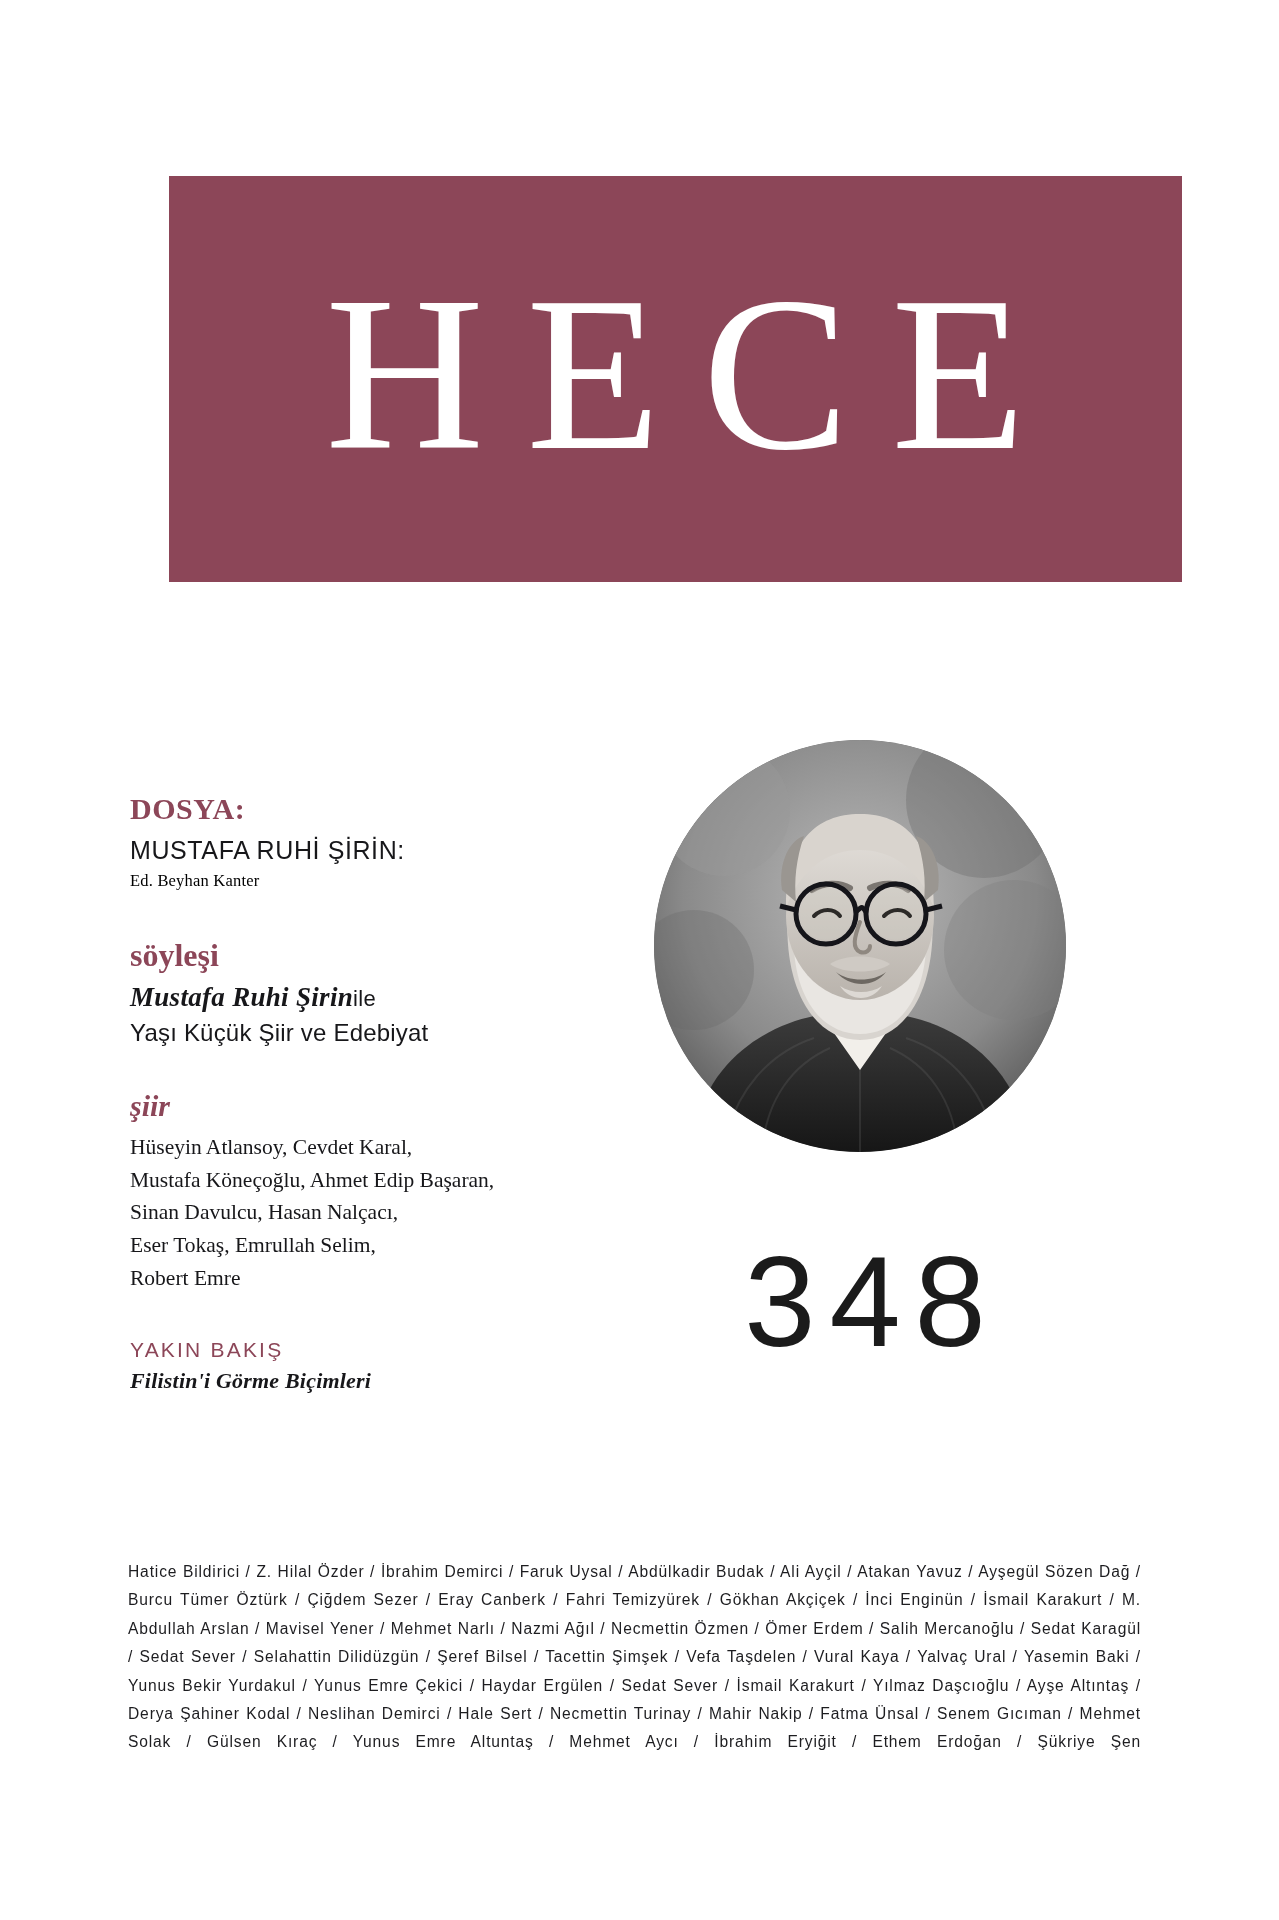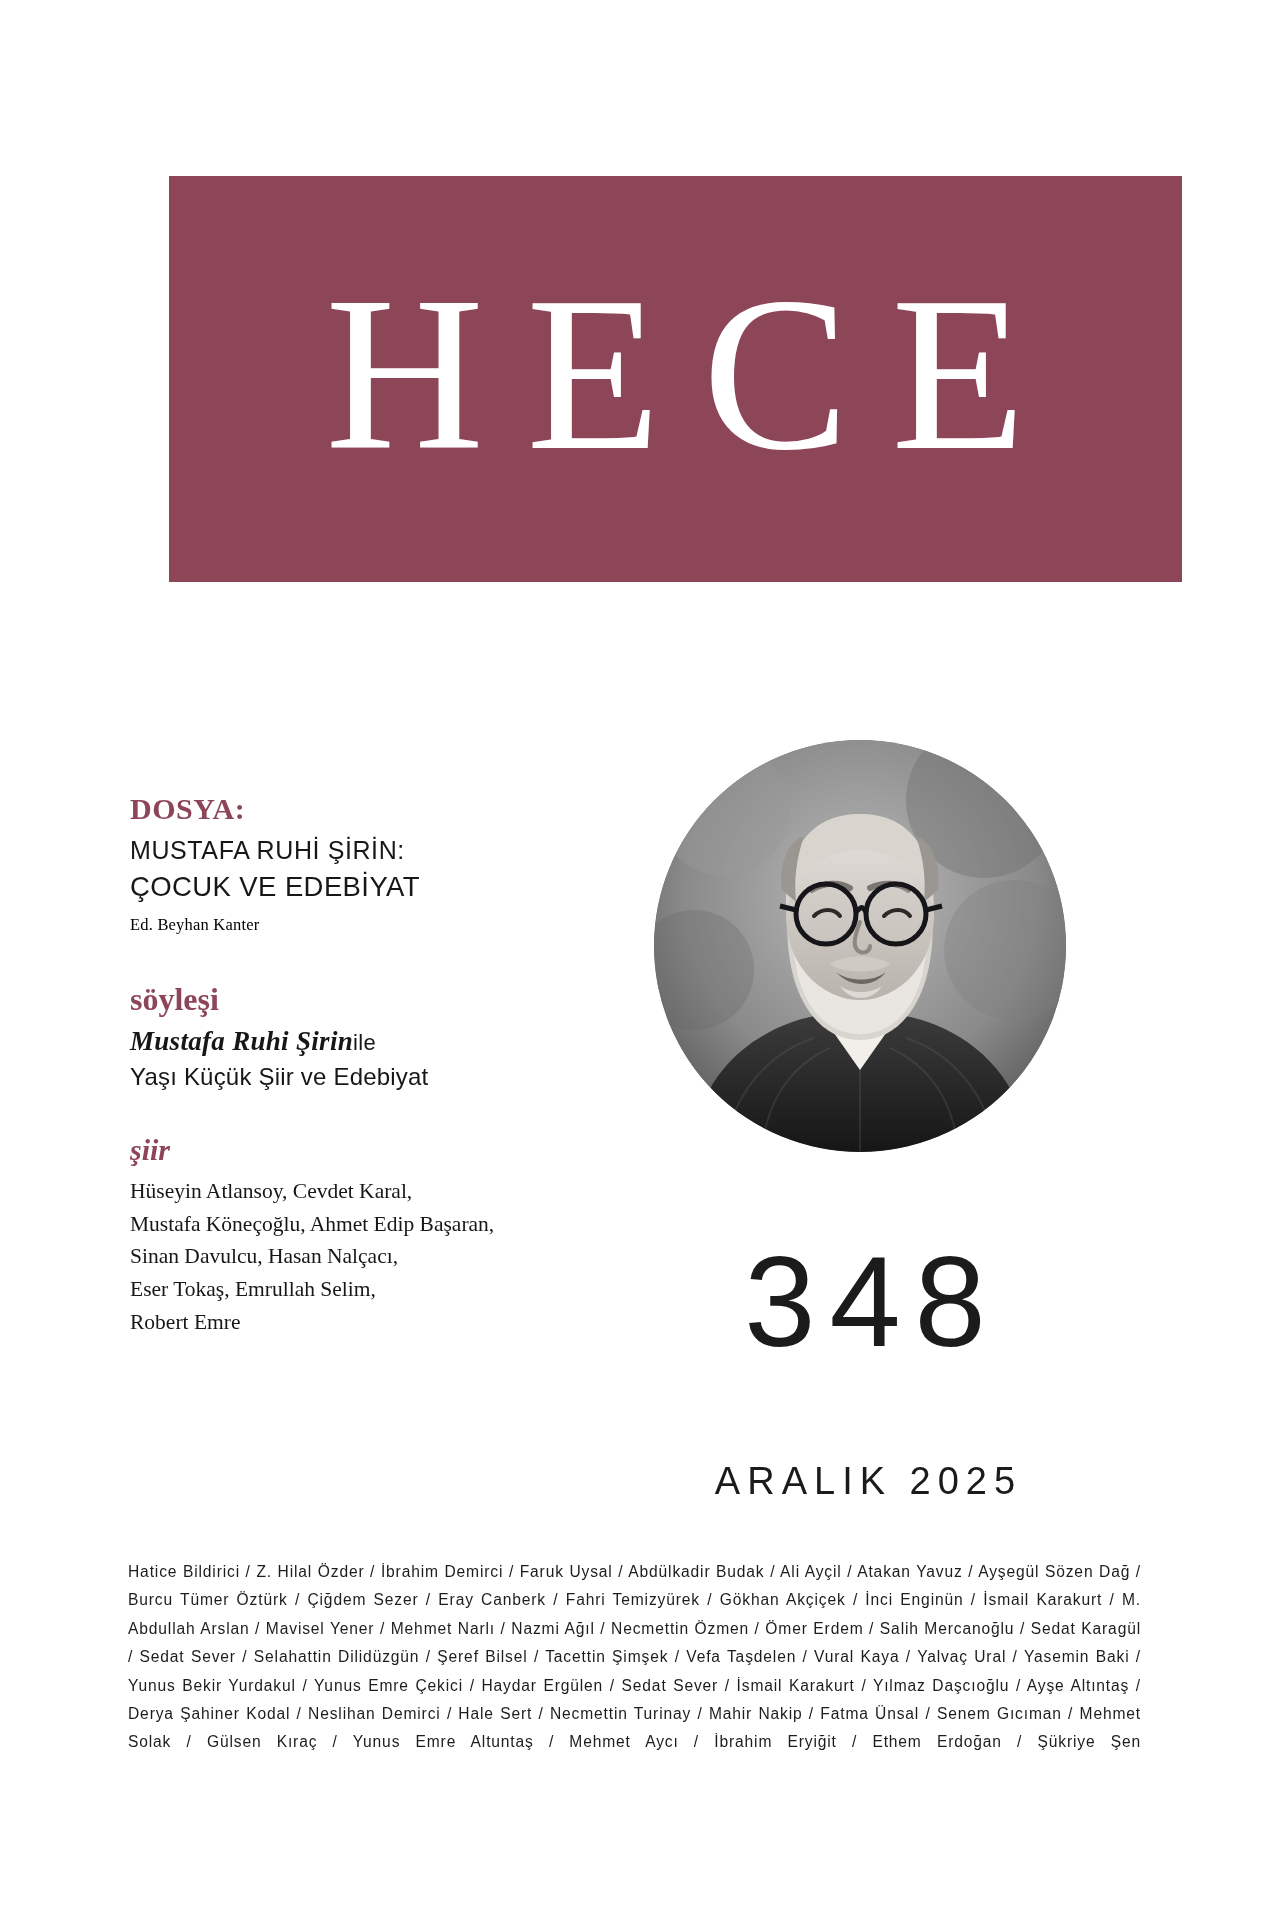--- a/index.html
+++ b/index.html
@@ -262,21 +262,20 @@
 
   <div class="masthead">
     <h1 class="masthead-title">HECE</h1>
   </div>
 
   <div class="left-col">
 
     <div>
       <p class="dosya-label">DOSYA:</p>
       <p class="dosya-title-1">MUSTAFA RUHİ ŞİRİN:</p>
-      <p class="dosya-title-2">ÇOCUK VE EDEBİYAT</p>
       <p class="dosya-editor">Ed. Beyhan Kanter</p>
     </div>
 
     <div>
       <p class="soylesi-label">söyleşi</p>
       <p class="soylesi-line1">
         <span class="soylesi-name">Mustafa Ruhi Şirin</span><span class="soylesi-ile">ile</span>
       </p>
       <p class="soylesi-line2">Yaşı Küçük Şiir ve Edebiyat</p>
     </div>
@@ -285,20 +284,24 @@
       <p class="siir-label">şiir</p>
       <div class="siir-list">
         <div>Hüseyin Atlansoy, Cevdet Karal,</div>
         <div>Mustafa Köneçoğlu, Ahmet Edip Başaran,</div>
         <div>Sinan Davulcu, Hasan Nalçacı,</div>
         <div>Eser Tokaş, Emrullah Selim,</div>
         <div>Robert Emre</div>
       </div>
     </div>
 
+    <div>
+      <p class="yakin-label">YAKIN BAKIŞ</p>
+      <p class="yakin-sub">Filistin'i Görme Biçimleri</p>
+    </div>
 
   </div>
 
   <div class="portrait-wrap">
     <svg class="portrait-svg" viewBox="0 0 412 412">
       <defs>
         <radialGradient id="bg" cx="50%" cy="38%" r="78%">
           <stop offset="0%" stop-color="#b9b9b9"></stop>
           <stop offset="55%" stop-color="#8a8a8a"></stop>
           <stop offset="100%" stop-color="#3d3d3d"></stop>
@@ -371,19 +374,18 @@
         <path d="M182 232 C196 248 220 248 232 232 C220 242 194 242 182 232 Z" fill="#6d6862"></path>
 
         <path d="M186 246 C198 254 216 254 228 246 C218 262 196 262 186 246 Z" fill="#ddd9d4"></path>
 
         <rect x="0" y="0" width="412" height="412" fill="none"></rect>
       </g>
     </svg>
   </div>
 
   <div class="issue-number">348</div>
-  <div class="issue-date">ARALIK 2025</div>
 
   <div class="contributors">
     <span>Hatice Bildirici / Z. Hilal Özder / İbrahim Demirci / Faruk Uysal / Abdülkadir Budak / Ali Ayçil / Atakan Yavuz / Ayşegül Sözen Dağ / Burcu Tümer Öztürk / Çiğdem Sezer / Eray Canberk / Fahri Temizyürek / Gökhan Akçiçek / İnci Enginün / İsmail Karakurt / M. Abdullah Arslan / Mavisel Yener / Mehmet Narlı / Nazmi Ağıl / Necmettin Özmen / Ömer Erdem / Salih Mercanoğlu / Sedat Karagül / Sedat Sever / Selahattin Dilidüzgün / Şeref Bilsel / Tacettin Şimşek / Vefa Taşdelen / Vural Kaya / Yalvaç Ural / Yasemin Baki / Yunus Bekir Yurdakul / Yunus Emre Çekici / Haydar Ergülen / Sedat Sever / İsmail Karakurt / Yılmaz Daşcıoğlu / Ayşe Altıntaş / Derya Şahiner Kodal / Neslihan Demirci / Hale Sert / Necmettin Turinay / Mahir Nakip / Fatma Ünsal / Senem Gıcıman / Mehmet Solak / Gülsen Kıraç / Yunus Emre Altuntaş / Mehmet Aycı / İbrahim Eryiğit / Ethem Erdoğan / Şükriye Şen</span>
   </div>
 
 </div>
 
 </body></html>

